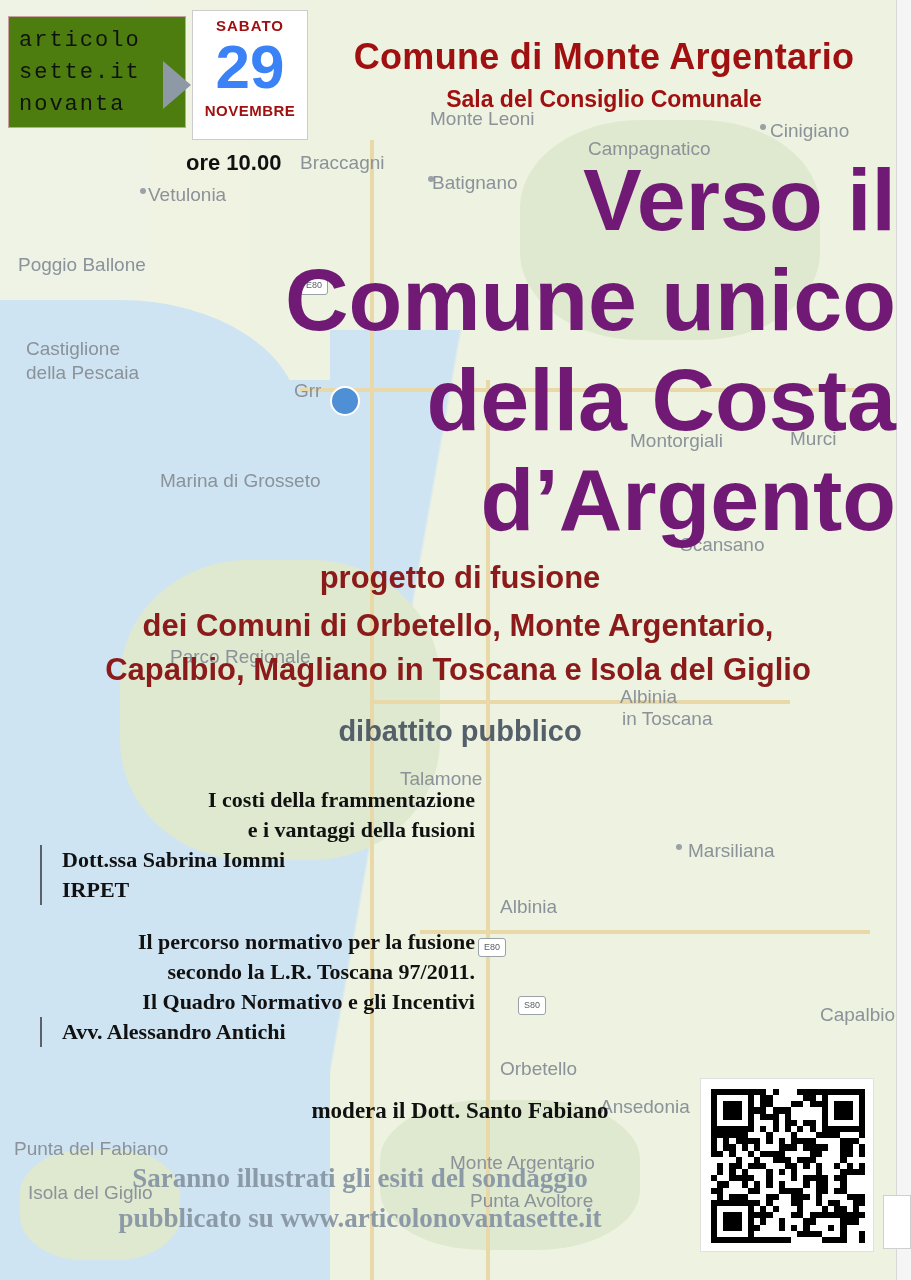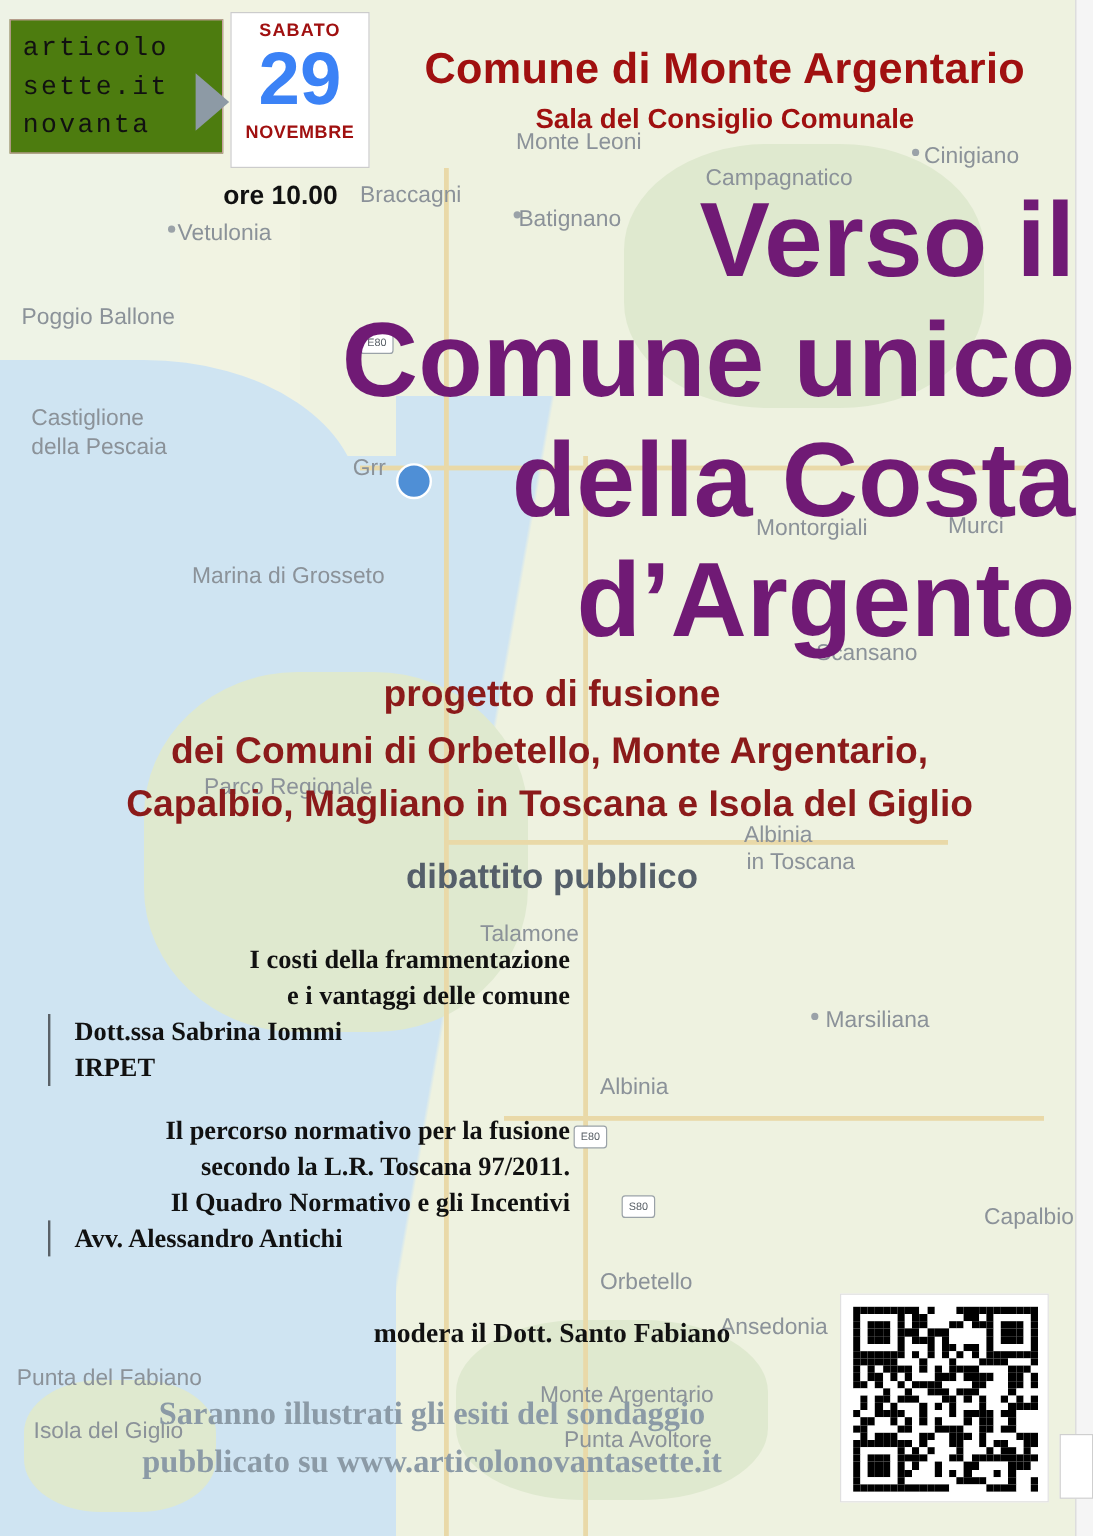--- a/index.html
+++ b/index.html
@@ -287,21 +287,21 @@
     <div>Capalbio, Magliano in Toscana e Isola del Giglio</div>
   </div>
 
   <div class="dibattito">dibattito pubblico</div>
 
   <div class="prog">
 
     <div class="prog-row">
       <div class="prog-left">
         <div>I costi della frammentazione</div>
-        <div>e i vantaggi delle comune</div>
+        <div>e i vantaggi della fusioni</div>
       </div>
       <div class="prog-right">
         <div>Dott.ssa Sabrina Iommi</div>
         <div>IRPET</div>
       </div>
     </div>
 
 
     <div class="prog-row">
       <div class="prog-left">

